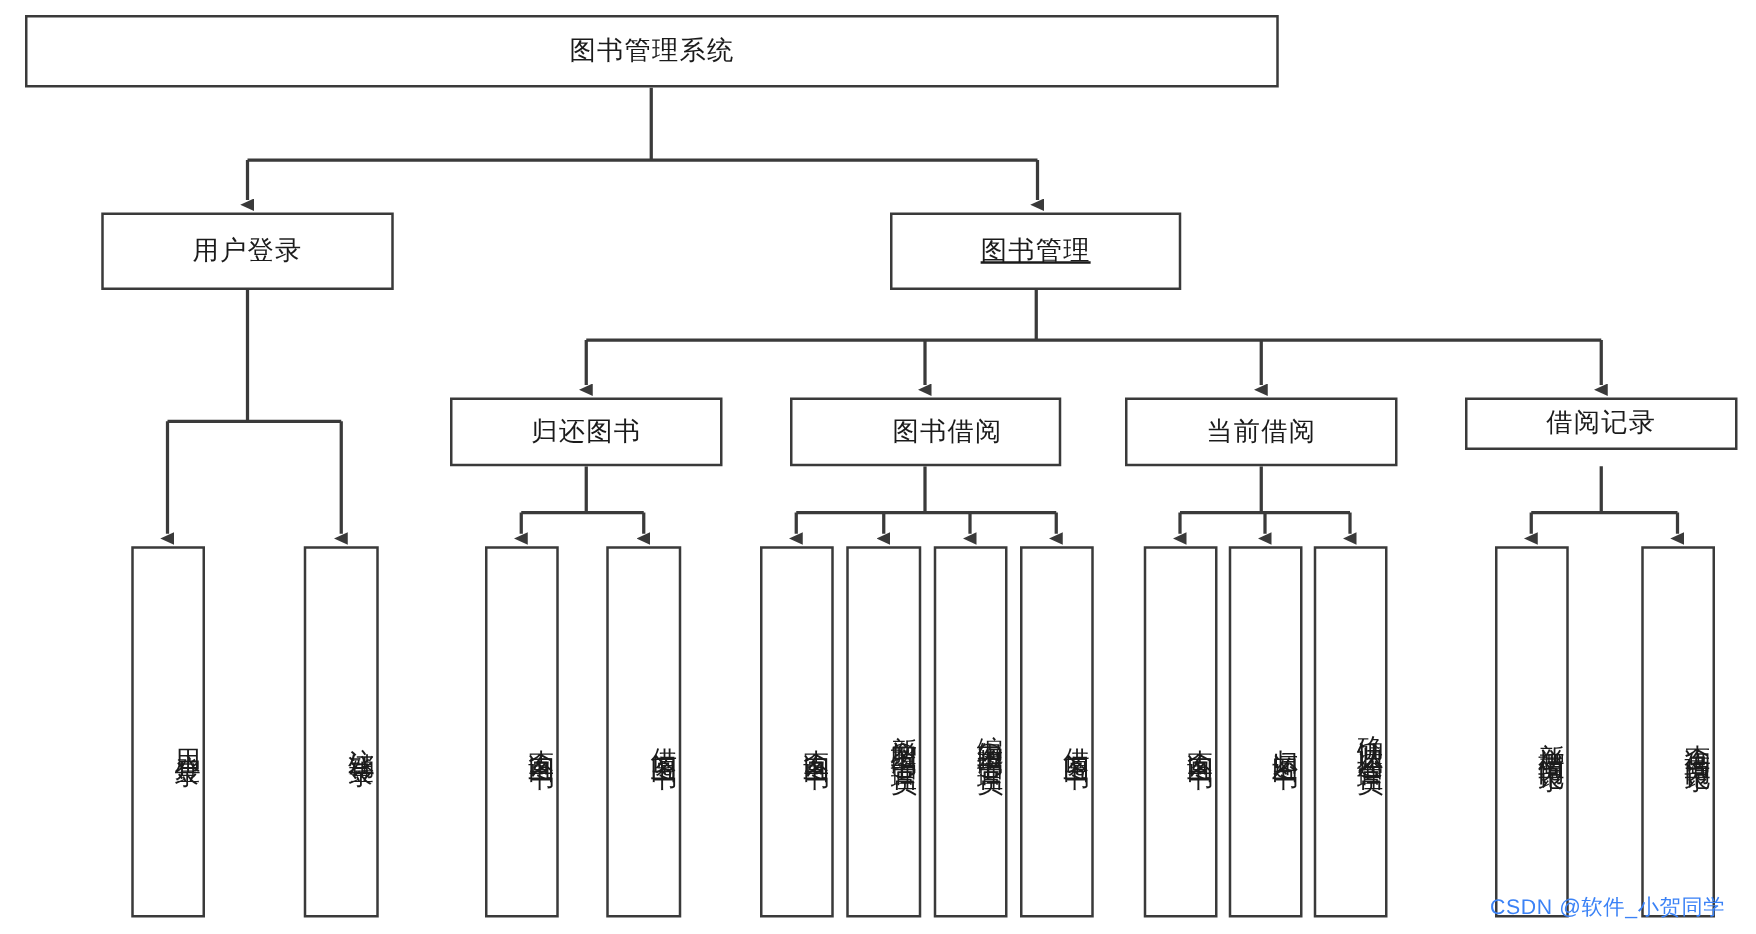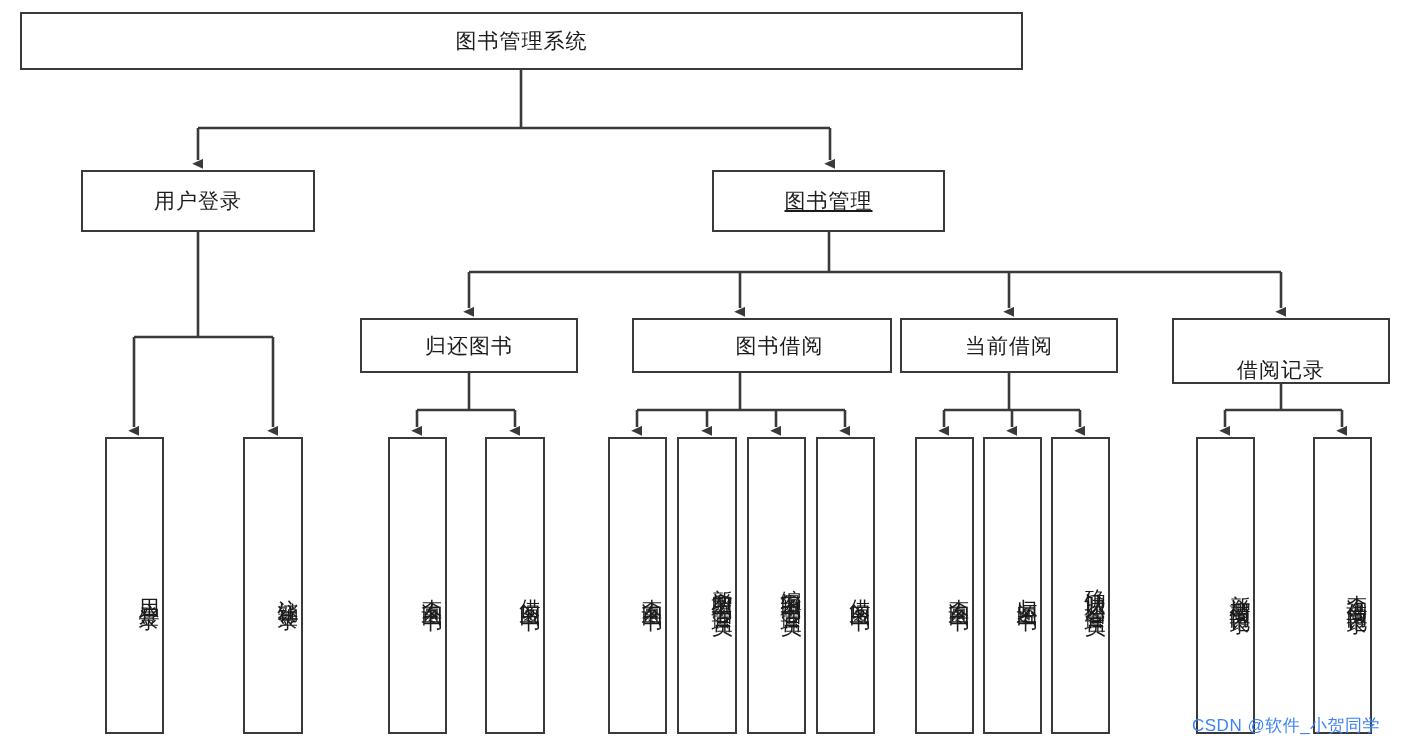--- a/index.html
+++ b/index.html
@@ -127,27 +127,27 @@
   <div class="node h" style="left:81px; top:170px; width:234px; height:62px;">
     <span>用户登录</span>
   </div>
   <div class="node h" style="left:712px; top:170px; width:233px; height:62px;text-decoration:underline;">
     <span>图书管理</span>
   </div>
 
   <div class="node h" style="left:360px; top:318px; width:218px; height:55px;">
     <span>归还图书</span>
   </div>
-  <div class="node h" style="left:632px; top:318px; width:260px; height:55px;padding-left:35px;">
+  <div class="node h" style="left:632px; top:318px; width:217px; height:55px;padding-left:35px;">
     <span>图书借阅</span>
   </div>
   <div class="node h" style="left:900px; top:318px; width:218px; height:55px;text-align:right;">
     <span>当前借阅</span>
   </div>
-  <div class="node h" style="left:1172px; top:318px; width:218px; height:66px;align-items:flex-end;">
+  <div class="node h" style="left:1172px; top:318px; width:218px; height:42px;">
     <span>借阅记录</span>
   </div>
 
   <div class="node v" style="left:105px; top:437px; width:59px; height:297px;">
     <span class="vtext">用户登录</span>
   </div>
   <div class="node v" style="left:243px; top:437px; width:60px; height:297px;">
     <span class="vtext">注销登录</span>
   </div>
   <div class="node v" style="left:388px; top:437px; width:59px; height:297px;">

